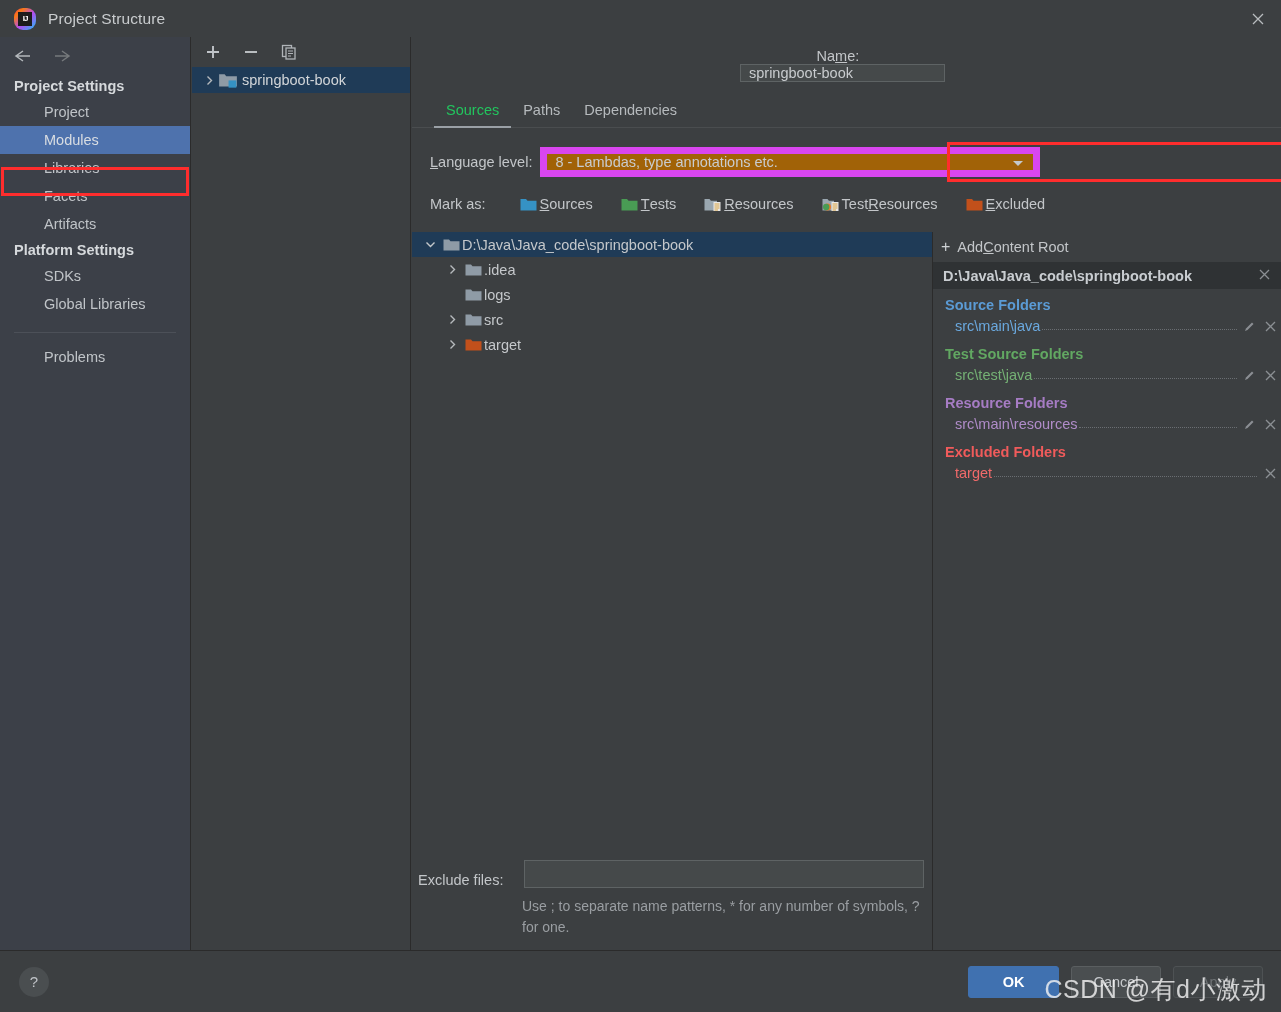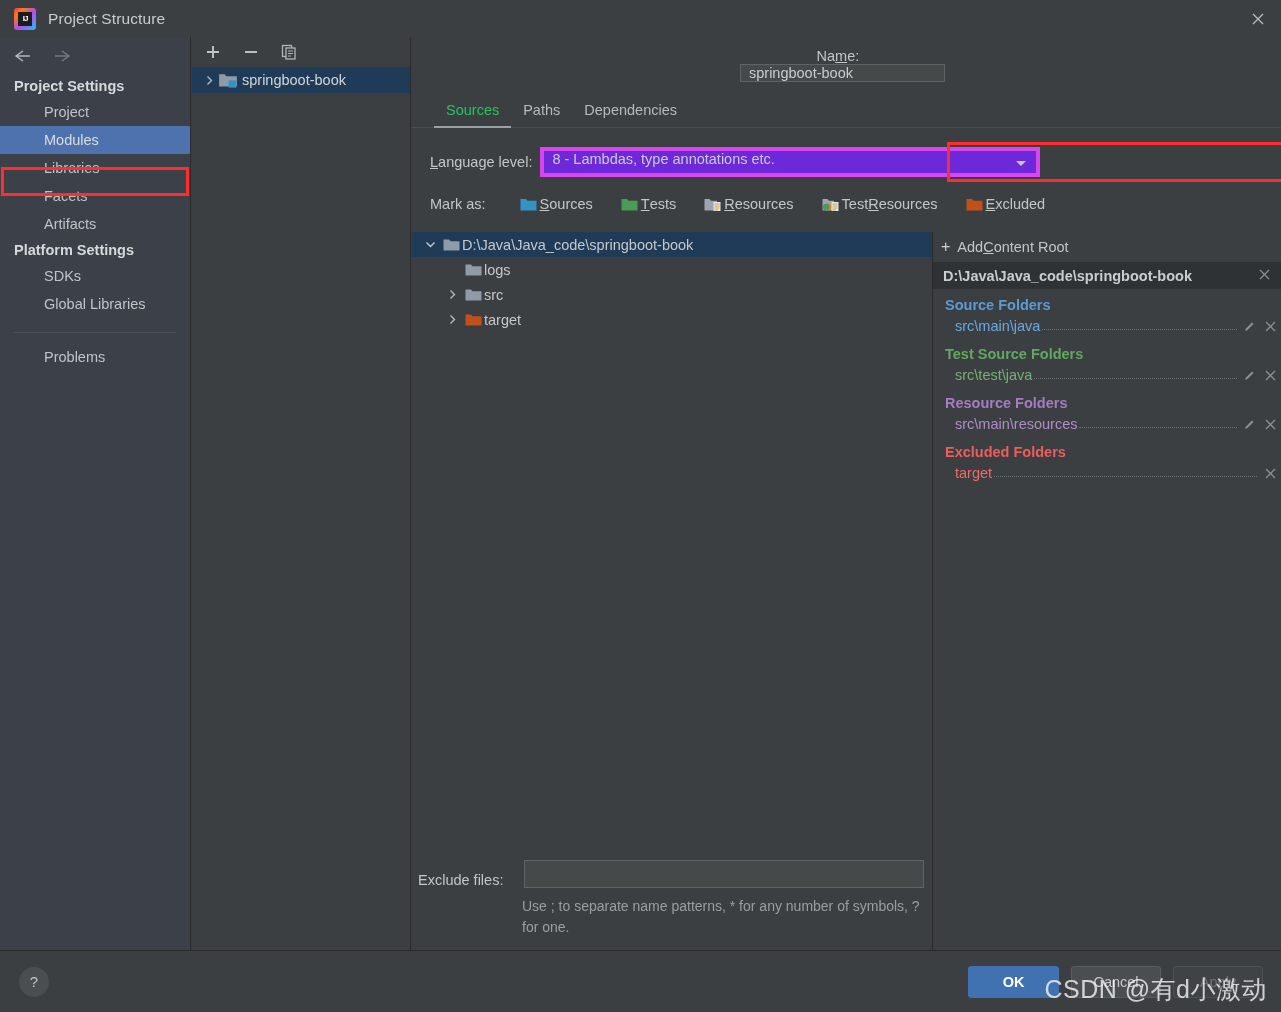--- a/index.html
+++ b/index.html
@@ -18,21 +18,21 @@
 
   
   .titlebar {
     position: absolute; left: 0; top: 0; width: 1281px; height: 37px;
     background: #3c3f41;
     display: flex; align-items: center;
   }
   .title-icon {
     width: 22px; height: 22px; margin-left: 14px; margin-right: 12px;
     position: relative; flex: 0 0 auto;
-    border-radius: 3px;
+    border-radius: 9px;
     background: linear-gradient(135deg,#fe315d 0%,#f97a12 22%,#b24cf0 55%,#19c4f5 100%);
     display: flex; align-items: center; justify-content: center;
   }
   .title-icon .ij-inner {
     width: 14px; height: 14px; background: #1c1c1c;
     display: flex; align-items: center; justify-content: center;
     font-size: 8px; color: #ffffff; font-family: "Liberation Sans", sans-serif;
     letter-spacing: -1px; font-weight: bold;
   }
   .title-text {
@@ -113,22 +113,22 @@
     font-size: 14.5px; color: #b6babd; padding: 0 12px 9px 12px; cursor: pointer; position: relative;
   }
   .tab.active { color: #22c55e; }
   .tab.active::after {
     content: ""; position: absolute; left: 0; right: 0; bottom: -1px; height: 2px; background: #9aa0a6;
   }
 
   .ll-row { display: flex; align-items: center; height: 40px; margin-top: 14px; padding-left: 18px; position: relative; }
   .ll-label { font-size: 14.5px; color: #c3c6c9; margin-right: 8px; }
   .ll-select {
-    width: 500px; height: 30px; background: #6d28d9; border: 4px solid #d946ef;
-    color: #c9cccf; font-size: 14.5px; display: flex; 
+    width: 500px; height: 30px; background: #a16207; border: 7px solid #d946ef;
+    color: #c9cccf; font-size: 14.5px; display: flex; align-items: center;
     padding: 0 8px; cursor: pointer; position: relative;
   }
   .ll-arrow { position: absolute; right: 9px; top: 50%; transform: translateY(-50%); }
   .ll-highlight {
     position: absolute; left: 535px; top: 0px; width: 508px; height: 40px;
     border: 3px solid #ff2d2d; pointer-events: none; box-sizing: border-box;
   }
 
   .markas { display: flex; align-items: center; height: 28px; padding-left: 18px; margin-top: 8px; gap: 16px; font-size: 14.5px; }
   .markas-label { color: #c3c6c9; margin-right: 18px; }
@@ -406,20 +406,33 @@
                 </svg>
             </span>
             <span class="tree-ficon">
               <svg width="17" height="14" viewBox="0 0 17 14">
                   <path d="M0.5 1.5 h5.5 l1.5 1.8 H16.5 V12.5 H0.5 Z" fill="#8f9ba6"></path>
                 </svg>
             </span>
             <span>D:\Java\Java_code\springboot-book</span>
           </div>
 
+          <div class="tree-row tree-indent1">
+            <span class="tree-arrow">
+              <svg viewBox="0 0 11 11">
+                  <path d="M3.5 1.5 L7.5 5.5 L3.5 9.5" stroke="#b6babd" stroke-width="1.4" fill="none"></path>
+                </svg>
+            </span>
+            <span class="tree-ficon">
+              <svg width="17" height="14" viewBox="0 0 17 14">
+                  <path d="M0.5 1.5 h5.5 l1.5 1.8 H16.5 V12.5 H0.5 Z" fill="#8f9ba6"></path>
+                </svg>
+            </span>
+            <span>.idea</span>
+          </div>
 
           <div class="tree-row tree-indent1">
             <span class="tree-arrow"></span>
             <span class="tree-ficon">
               <svg width="17" height="14" viewBox="0 0 17 14">
                   <path d="M0.5 1.5 h5.5 l1.5 1.8 H16.5 V12.5 H0.5 Z" fill="#8f9ba6"></path>
                 </svg>
             </span>
             <span>logs</span>
           </div>

